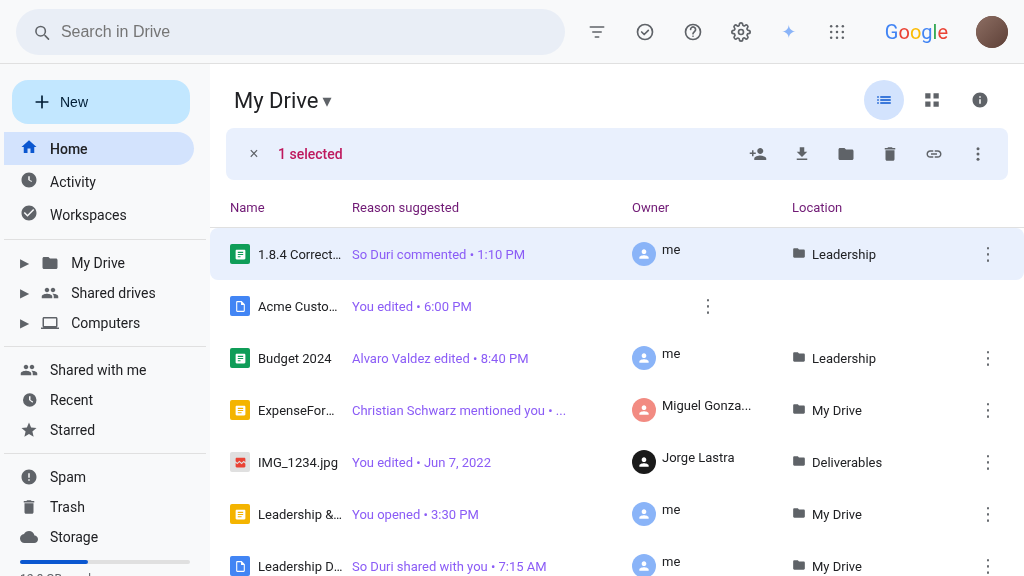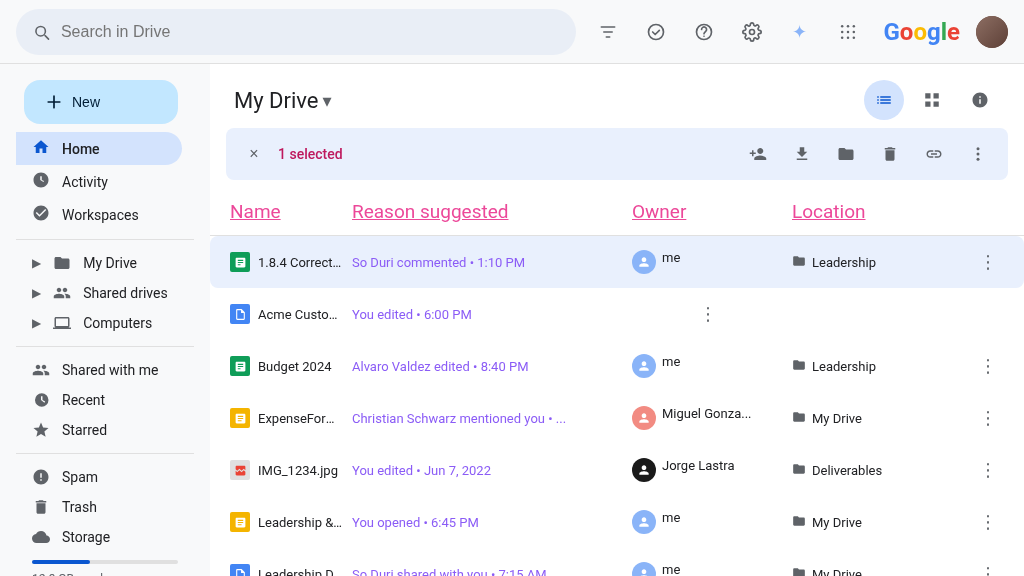--- a/index.html
+++ b/index.html
@@ -7,33 +7,33 @@
 
     
     .topbar { height: 64px; background: #f8f9fa; display: flex; align-items: center; padding: 0 16px; gap: 12px; border-bottom: 1px solid #e0e0e0; flex-shrink: 0; }
     .logo { display: flex; align-items: center; gap: 8px; width: 180px; }
     .logo-icon { width: 32px; height: 32px; }
     .logo-text { font-size: 22px; color: #5f6368; font-weight: 400; }
     .search-bar { flex: 1; max-width: 640px; height: 46px; background: #e9eef6; border-radius: 24px; display: flex; align-items: center; padding: 0 16px; gap: 10px; }
     .search-bar input { background: transparent; border: none; outline: none; font-size: 16px; color: #202124; width: 100%; }
     .topbar-right { display: flex; align-items: center; gap: 8px; margin-left: auto; }
     .icon-btn { width: 40px; height: 40px; border-radius: 50%; display: flex; align-items: center; justify-content: center; cursor: pointer; color: #5f6368; font-size: 18px; border: none; background: transparent; }
-    .google-logo { font-size: 24px; font-weight: bold; margin: 0 8px; }
+    .google-logo { font-size: 20px; font-weight: normal; margin: 0 20px; }
     .g-blue { color: #4285f4; }
     .g-red { color: #ea4335; }
     .g-yellow { color: #fbbc04; }
     .g-green { color: #34a853; }
     .avatar { width: 32px; height: 32px; border-radius: 50%; background: #6d4c41; overflow: hidden; display: flex; align-items: center; justify-content: center; }
     .avatar-img { width: 32px; height: 32px; border-radius: 50%; background: linear-gradient(135deg, #8d6e63 0%, #5d4037 100%); }
 
     
     .main { display: flex; flex: 1; overflow: hidden; }
 
     
-    .sidebar { width: 210px; background: #f8f9fa; padding: 8px 16px; overflow-y: auto; flex-shrink: 0; }
+    .sidebar { width: 210px; background: #f8f9fa; padding: 8px 4px; overflow-y: auto; flex-shrink: 0; }
     .new-btn { margin: 8px 16px 8px 8px; background: #c2e7ff; border-radius: 16px; padding: 12px 20px; display: flex; align-items: center; gap: 8px; cursor: pointer; font-size: 14px; font-weight: 500; color: #001d35; border: none; width: calc(100% - 24px); }
     .sidebar-item { display: flex; align-items: center; gap: 12px; padding: 6px 12px 6px 16px; border-radius: 0 20px 20px 0; cursor: pointer; color: #202124; font-size: 14px; margin-right: 12px; }
     .sidebar-item.active { background: #d3e3fd; font-weight: 500; }
     .sidebar-divider { height: 1px; background: #e0e0e0; margin: 8px 0; }
     .storage-info { padding: 8px 16px; font-size: 12px; color: #5f6368; }
 
     
     .content { flex: 1; display: flex; flex-direction: column; overflow: hidden; background: #fff; }
 
     
@@ -45,21 +45,21 @@
     .info-btn { width: 40px; height: 40px; border-radius: 50%; display: flex; align-items: center; justify-content: center; cursor: pointer; background: transparent; border: none; color: #5f6368; }
 
     
     .selection-bar { margin: 0 16px 8px; background: #e9f0fd; border-radius: 8px; padding: 8px 12px; display: flex; align-items: center; gap: 8px; }
     .selection-close { width: 32px; height: 32px; border-radius: 50%; display: flex; align-items: center; justify-content: center; cursor: pointer; background: transparent; border: none; color: #5f6368; font-size: 16px; }
     .selection-count { font-size: 14px; color: #be185d; font-weight: 500; flex: 1; }
     .sel-action { width: 36px; height: 36px; border-radius: 50%; display: flex; align-items: center; justify-content: center; cursor: pointer; background: transparent; border: none; color: #5f6368; font-size: 16px; }
 
     
     .file-table { flex: 1; overflow-y: auto; }
-    .table-header { display: grid; grid-template-columns: 1fr 280px 160px 180px 40px; padding: 4px 16px; border-bottom: 1px solid #e0e0e0; color: #ec4899; font-size: 19px; text-decoration: underline; }
+    .table-header { display: grid; grid-template-columns: 1fr 280px 160px 180px 40px; padding: 4px 16px; border-bottom: 1px solid #e0e0e0; color: #701a75; font-size: 13px; }
     .table-header div { padding: 8px 4px; }
     .table-row { display: grid; grid-template-columns: 1fr 280px 160px 180px 40px; padding: 0 16px; border-radius: 8px; align-items: center; cursor: pointer; }
     .table-row.selected { background: #e9f0fd; }
     .row-cell { padding: 10px 4px; font-size: 13px; display: flex; align-items: center; gap: 8px; white-space: nowrap; overflow: hidden; text-overflow: ellipsis; }
     .row-cell .file-name { overflow: hidden; text-overflow: ellipsis; white-space: nowrap; }
     .reason-text { color: #8b5cf6; font-size: 13px; overflow: hidden; text-overflow: ellipsis; white-space: nowrap; }
     .owner-cell { display: flex; align-items: flex-start; gap: 6px; }
     .owner-avatar { width: 24px; height: 24px; border-radius: 50%; flex-shrink: 0; }
     .location-cell { display: flex; align-items: center; gap: 6px; }
     .more-btn { width: 32px; height: 32px; border-radius: 50%; display: flex; align-items: center; justify-content: center; cursor: pointer; background: transparent; border: none; color: #5f6368; font-size: 18px; }
@@ -472,21 +472,21 @@
       <div class="row-cell">
         <span>
                 <div style="background:#f4b400;border-radius:2px;width:20px;height:20px;display:flex;align-items:center;justify-content:center;flex-shrink:0;">
       <svg width="13" height="13" viewBox="0 0 24 24" fill="white">
                     <path d="M19 3H5c-1.1 0-2 .9-2 2v14c0 1.1.9 2 2 2h14c1.1 0 2-.9 2-2V5c0-1.1-.9-2-2-2zm-5 14H7v-2h7v2zm3-4H7v-2h10v2zm0-4H7V7h10v2z"></path>
                   </svg>
     </div>
               </span>
         <span class="file-name">Leadership &amp; Organization Updates</span>
       </div>
-      <div class="row-cell reason-text">You opened • 6:45 PM</div>
+      <div class="row-cell reason-text">You opened • 3:30 PM</div>
       <div class="row-cell owner-cell">
         <div class="owner-avatar" style="background:#8ab4f8;display:flex;align-items:center;justify-content:center;font-size:10px;color:white;font-weight:bold;">
           <svg width="14" height="14" viewBox="0 0 24 24" fill="white">
                   <path d="M12 12c2.21 0 4-1.79 4-4s-1.79-4-4-4-4 1.79-4 4 1.79 4 4 4zm0 2c-2.67 0-8 1.34-8 4v2h16v-2c0-2.66-5.33-4-8-4z"></path>
                 </svg>
         </div>
         <span>me</span>
       </div>
       <div class="row-cell location-cell">
         <span style="color:#5f6368;font-size:14px;">

